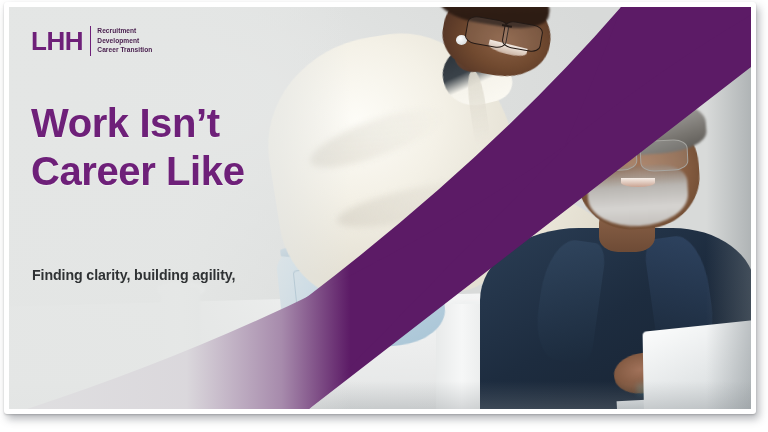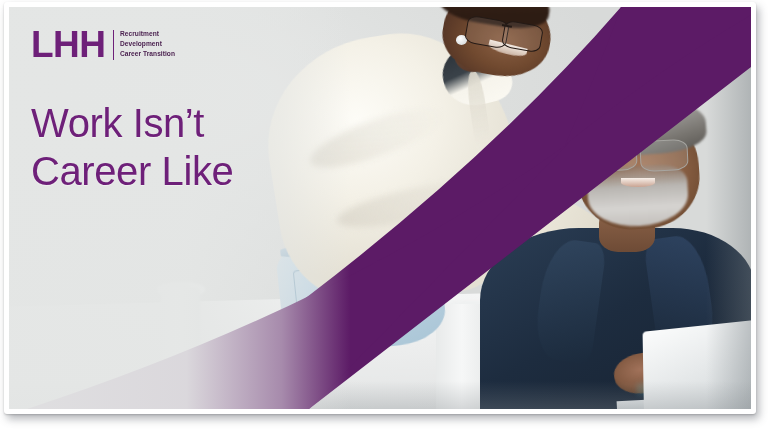--- a/index.html
+++ b/index.html
@@ -414,21 +414,21 @@
   }
 
   
   #logo {
     position: absolute;
     left: 22px; top: 19px;
     display: flex;
     align-items: center;
   }
   #logo-mark {
-    font-size: 37px;
+    font-size: 26px;
     font-weight: 700;
     letter-spacing: -0.5px;
     color: #6e2079;
     line-height: 1;
     font-family: "Liberation Sans", sans-serif;
   }
   #logo-rule {
     width: 1.4px;
     height: 30px;
     background: #6e2079;
@@ -448,21 +448,21 @@
     letter-spacing: 0.05px;
     white-space: nowrap;
   }
 
   
   #headline {
     position: absolute;
     left: 22px; top: 92px;
     color: #6e2079;
     font-size: 40px;
-    font-weight: 400;
+    font-weight: 700;
     line-height: 1.21;
     letter-spacing: -0.4px;
     text-shadow: 0 1px 1px rgba(255,255,255,0.45);
   }
   #headline .line { display: block; white-space: nowrap; }
 
   #subhead {
     position: absolute;
     left: 23px; top: 258px;
     color: #2f3234;
@@ -562,16 +562,17 @@
         <span>Career Transition</span>
       </div>
     </div>
 
     <div id="headline">
       <span class="line">Work Isn’t</span>
       <span class="line">Career Like</span>
     </div>
 
     <div id="subhead">
+      <span class="line">Finding clarity, building agility,</span>
     </div>
 
   </div>
 </div>
 
 </body></html>

